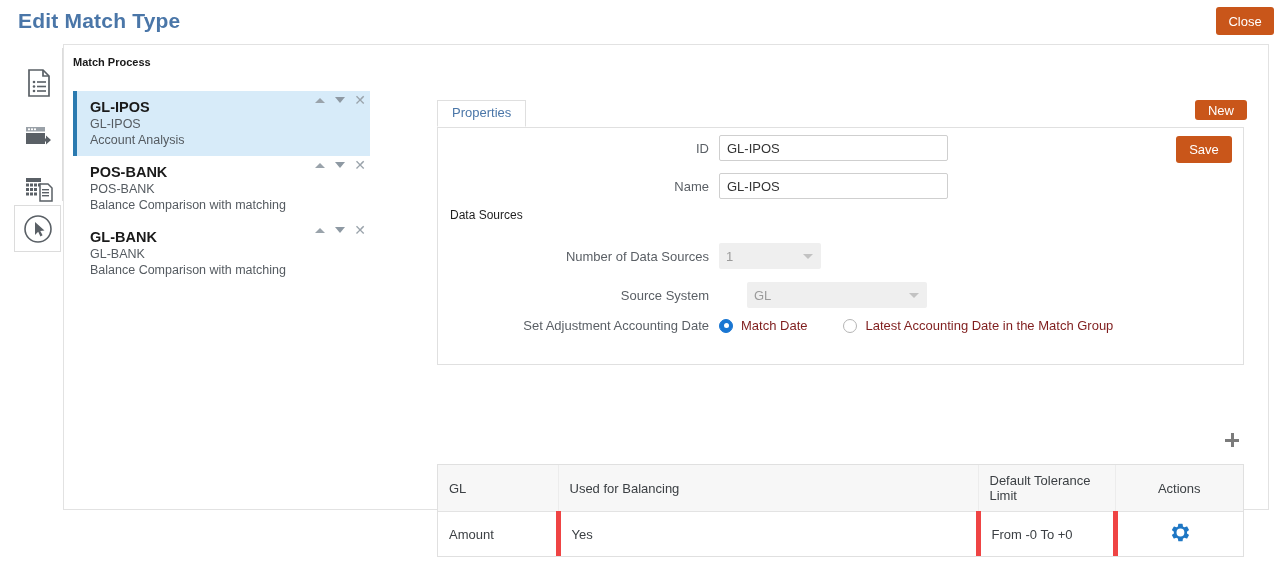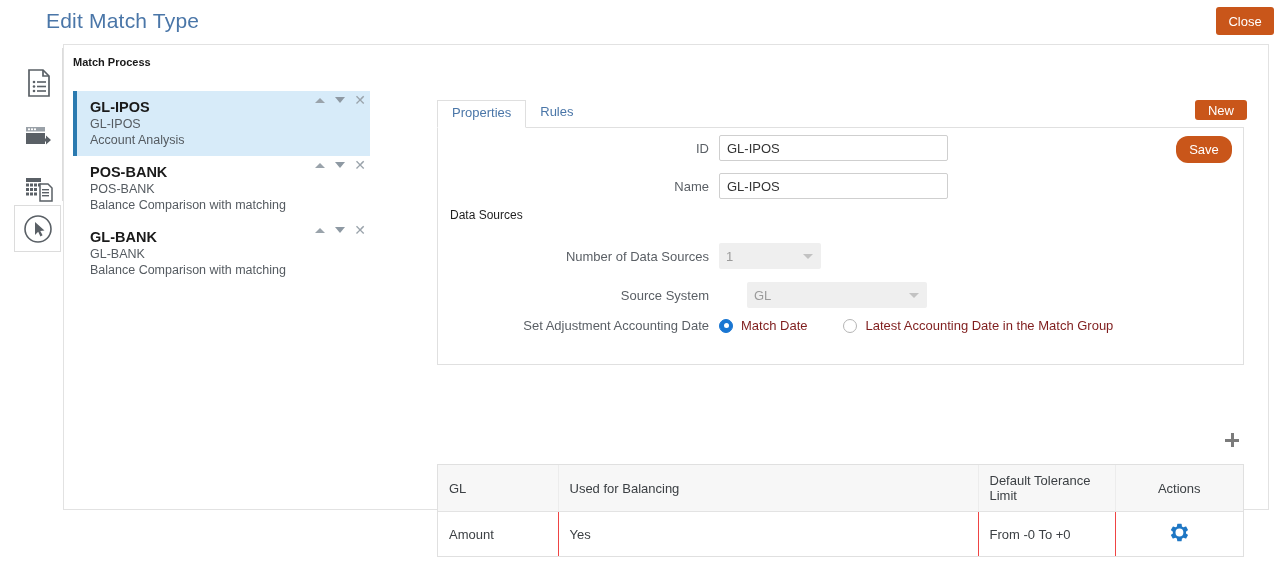--- a/index.html
+++ b/index.html
@@ -15,24 +15,23 @@
     overflow: hidden;
     background: #ffffff;
   }
 
   
   .page-title {
     position: absolute;
     left: 18px;
     top: 9px;
     font-size: 21px;
-    font-weight: normal;
+    font-weight: bold;
     color: #4a76a8;
     letter-spacing: .2px;
-    margin-left: 28px;
   }
 
   
   .btn-orange {
     background: #c9561a;
     color: #ffffff;
     border: none;
     border-radius: 3px;
     font-family: "Liberation Sans", sans-serif;
     font-size: 13px;
@@ -56,21 +55,20 @@
     height: 20px;
     z-index: 6;
   }
   .btn-save {
     position: absolute;
     right: 21px;
     top: 140px;
     width: 56px;
     height: 27px;
     z-index: 5;
-    border-radius: 12px;
   }
 
   
   .icon-rail {
     position: absolute;
     left: 14px;
     top: 48px;
     width: 49px;
     height: 153px;
     background: #ffffff;
@@ -205,20 +203,21 @@
     bottom: 10px;
   }
 
   .tabs {
     position: absolute;
     left: 66px;
     top: 9px;
     height: 28px;
     display: flex;
     align-items: stretch;
+    flex-direction: column;
   }
   .tab {
     font-size: 13px;
     color: #4a76a8;
     padding: 4px 14px 6px 14px;
     cursor: pointer;
     background: transparent;
     box-sizing: border-box;
   }
   .tab.active {
@@ -385,21 +384,21 @@
     text-align: left;
     padding: 8px 0 8px 11px;
     border-bottom: 1px solid #e3e3e3;
     border-right: 1px solid #ececec;
   }
   .map-table th:last-child { border-right: none; text-align: center; padding-left: 0; }
   .map-table td {
     font-size: 13px;
     color: #3c4044;
     padding: 10px 0 10px 11px;
-    border-right: 1px solid #ef4444;
+    border-right: 5px solid #ef4444;
     height: 30px;
     box-sizing: border-box;
   }
   .map-table td:last-child { border-right: none; text-align: center; padding-left: 0; }
   .gear-cell { cursor: pointer; }
 </style>
 </head>
 <body>
 
 <div id="root">

